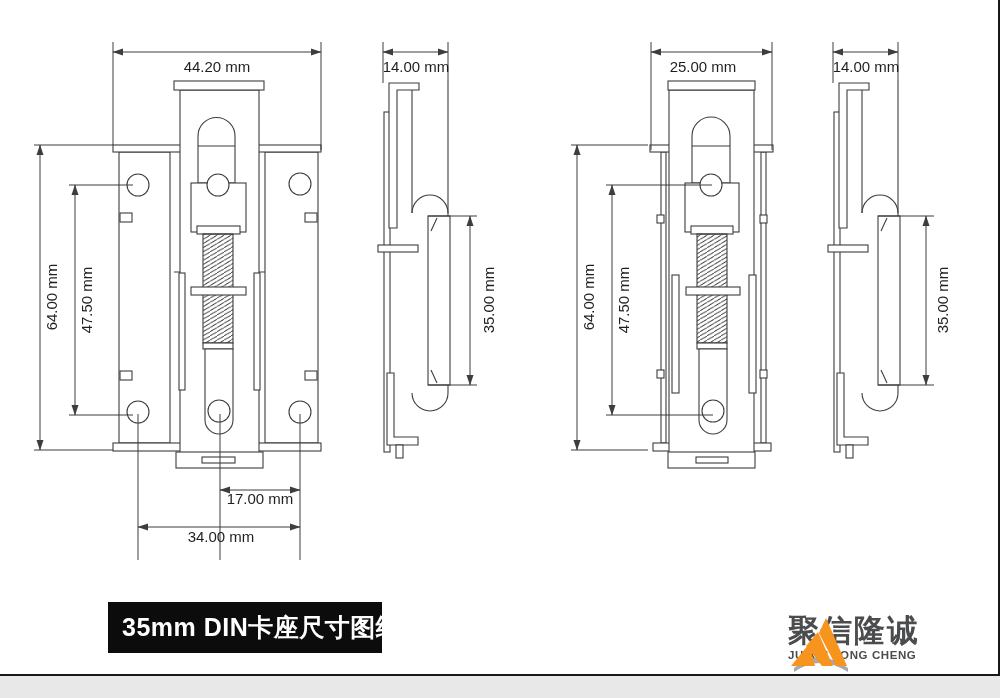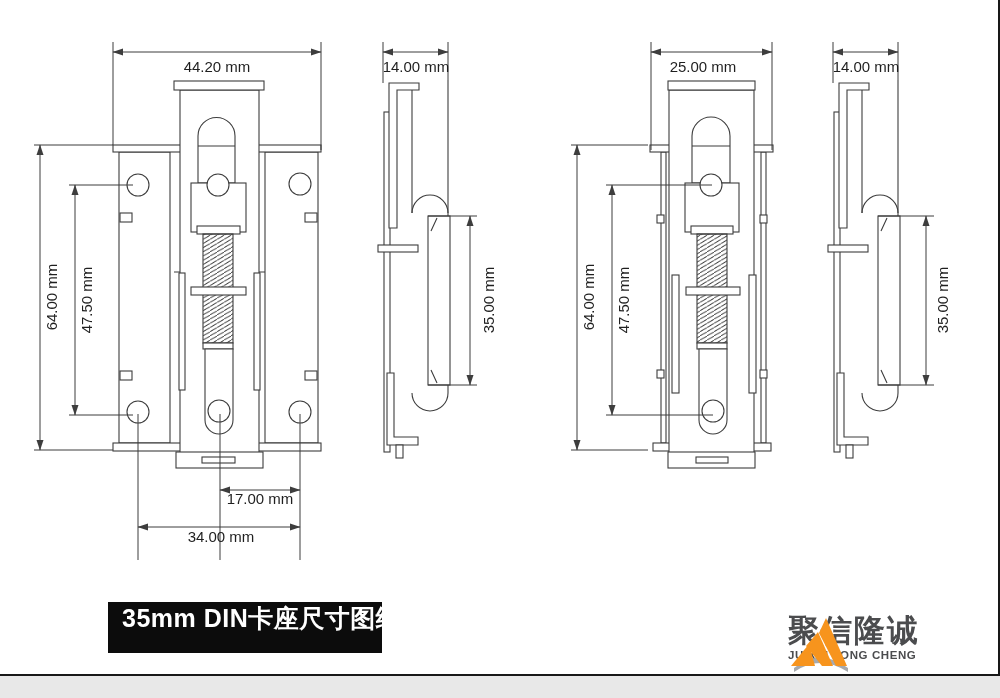--- a/index.html
+++ b/index.html
@@ -10,21 +10,21 @@
     font-family:"Liberation Sans",sans-serif;
   }
   svg{position:absolute;left:0;top:0;}
   .ln{stroke:#3d3d3d;stroke-width:1.1;fill:none;}
   .wf{stroke:#3d3d3d;stroke-width:1.1;fill:#ffffff;}
   .ext{stroke:#3d3d3d;stroke-width:1;fill:none;}
   .dimln{stroke:#3d3d3d;stroke-width:1;fill:none;}
   .dlab{font-family:"Liberation Sans",sans-serif;font-size:15px;fill:#1f1f1f;}
   .titlebox{
     position:absolute;left:108px;top:602px;width:274px;height:51px;
-    background:#0c0c0c;color:#fff;display:flex;
+    background:#0c0c0c;color:#fff;display:flex;align-items:center;
     padding-left:14px;box-sizing:border-box;
     font-size:25px;font-weight:bold;letter-spacing:0.5px;white-space:nowrap;
   }
   .logo{position:absolute;left:786px;top:614px;display:flex;align-items:flex-end;}
   .logo-mark{width:70px;height:60px;flex:0 0 auto;}
   .logo-text{margin-left:2px;}
   .logo-cn{font-size:31px;font-weight:bold;color:#4b4c4e;letter-spacing:2px;line-height:34px;white-space:nowrap;}
   .logo-en{font-size:11.5px;font-weight:bold;color:#4b4c4e;letter-spacing:0.6px;margin-top:1px;white-space:nowrap;}
 </style>
 </head>

